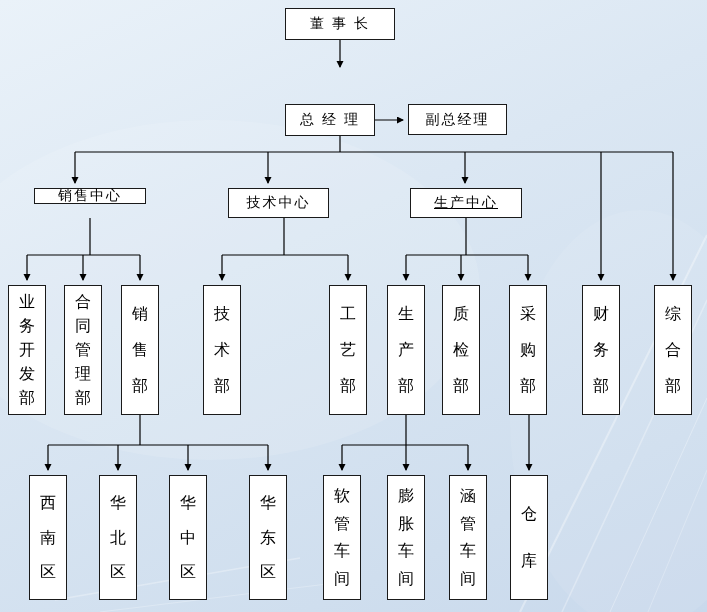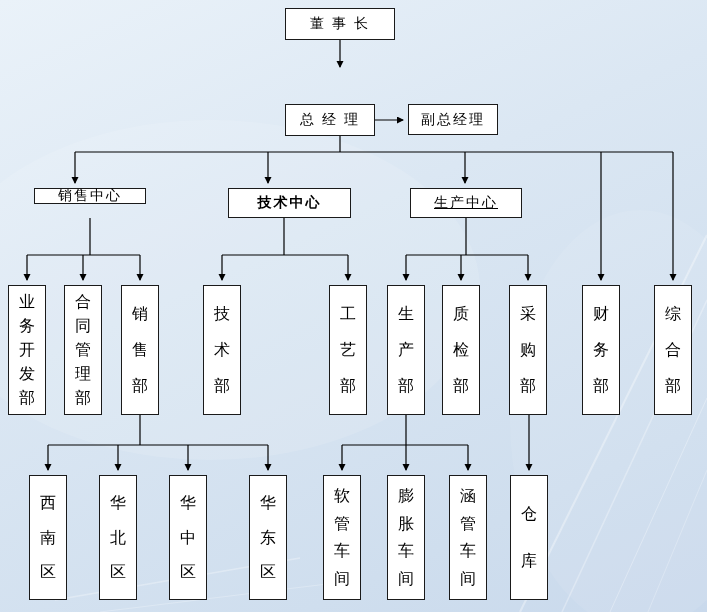--- a/index.html
+++ b/index.html
@@ -118,24 +118,24 @@
       <line x1="342" y1="445" x2="342" y2="470" marker-end="url(#arrow)"></line>
       <line x1="406" y1="445" x2="406" y2="470" marker-end="url(#arrow)"></line>
       <line x1="468" y1="445" x2="468" y2="470" marker-end="url(#arrow)"></line>
 
       <line x1="529" y1="415" x2="529" y2="470" marker-end="url(#arrow)"></line>
     </g>
   </svg>
 
   <div class="hbox" style="left:285px; top:8px;  width:110px; height:32px;">董 事 长</div>
   <div class="hbox" style="left:285px; top:72px; width:90px; height:32px;margin-top:32px;">总 经 理</div>
-  <div class="hbox" style="left:408px; top:104px; width:90px; height:31px;">副总经理</div>
+  <div class="hbox" style="left:408px; top:104px; width:99px; height:31px;">副总经理</div>
 
   <div class="hbox" style="left:34px;  top:188px; width:112px; height:16px;">销售中心</div>
-  <div class="hbox" style="left:228px; top:188px; width:123px; height:30px;font-weight:bold;">技术中心</div>
+  <div class="hbox" style="left:228px; top:188px; width:101px; height:30px;">技术中心</div>
   <div class="hbox" style="left:410px; top:188px; width:112px; height:30px;text-decoration:underline;">生产中心</div>
 
   <div class="vbox row2" style="left:8px;">
       <span class="vchar">业</span>
       <span class="vchar">务</span>
       <span class="vchar">开</span>
       <span class="vchar">发</span>
       <span class="vchar">部</span>
     </div>
   <div class="vbox row2" style="left:64px;">

